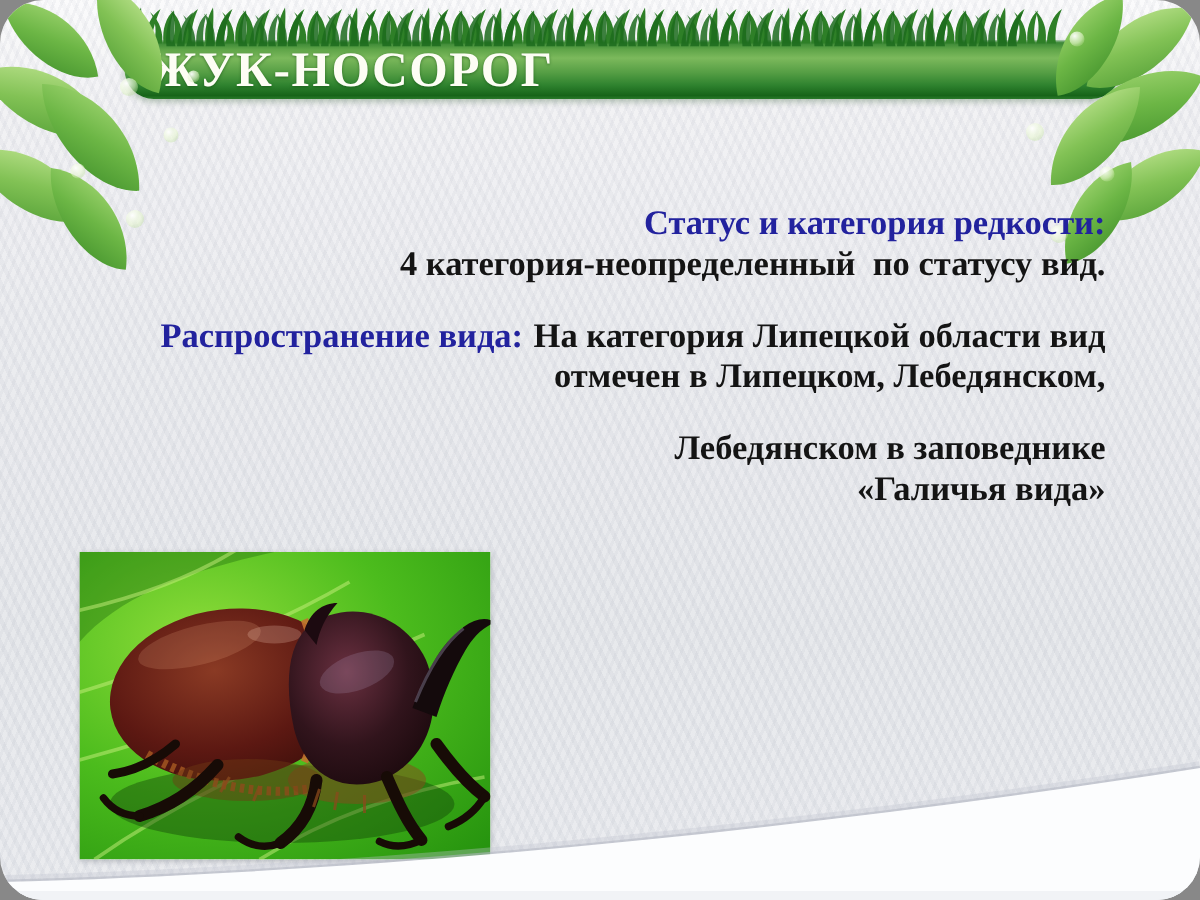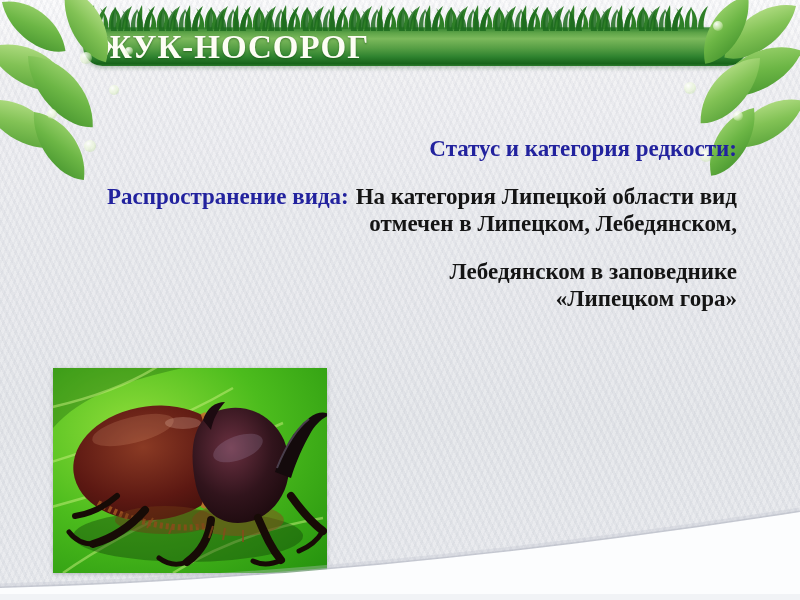--- a/index.html
+++ b/index.html
@@ -1,19 +1,20 @@
 <!DOCTYPE html>
 <html><head>
 <meta charset="utf-8">
 <style>
   html,body{margin:0;padding:0;background:#888;}
   .slide{
     position:relative;width:800px;height:600px;overflow:hidden;
     font-family:"Liberation Serif","DejaVu Serif",serif;
     background:linear-gradient(180deg,#fafafb 0%,#efeff2 12%,#e8e9ed 35%,#e2e4e8 70%,#e6e8ec 100%);
+    border-radius:29px;
   }
   .slide::before{ 
     content:"";position:absolute;inset:0;pointer-events:none;
     background:
       repeating-linear-gradient(112deg, rgba(255,255,255,0) 0 3px, rgba(170,175,188,.10) 3px 5px),
       repeating-linear-gradient(64deg, rgba(255,255,255,.18) 0 4px, rgba(190,194,205,.08) 4px 7px);
   }
   
   .banner{
     position:absolute;left:83px;top:27px;width:664px;height:39px;border-radius:20px;
@@ -149,28 +150,29 @@
       <circle cx="120" cy="30" r="5" fill="url(#dropg)"></circle>
       <circle cx="92" cy="92" r="6" fill="url(#dropg)"></circle>
       <circle cx="140" cy="120" r="5" fill="url(#dropg)"></circle>
       <circle cx="108" cy="160" r="6" fill="url(#dropg)"></circle>
     </g>
   </svg>
 
   <div class="textblock">
     <p>
       <span class="ln hl">Статус и категория редкости:</span><br>
+      <span class="ln">4 категория-неопределенный&nbsp; по статусу вид.</span>
     </p>
     <p>
       <span class="ln"><span class="hl gap">Распространение вида:</span><span>На категория Липецкой области вид</span></span><br>
       <span class="ln">отмечен в Липецком, Лебедянском,</span><br>
     </p>
     <p>
       <span class="ln">Лебедянском в заповеднике</span><br>
-      <span class="ln">«Липецком гора»</span>
+      <span class="ln">«Галичья вида»</span>
     </p>
   </div>
 
   <div class="photo">
     <svg width="274" height="205" viewBox="0 0 274 205">
       <defs>
         <radialGradient id="leafbg" cx="0.3" cy="0.3" r="1.05">
           <stop offset="0" stop-color="#8fdd3a"></stop>
             <stop offset="0.45" stop-color="#4cbc1d"></stop>
             <stop offset="1" stop-color="#1f8c0c"></stop>

